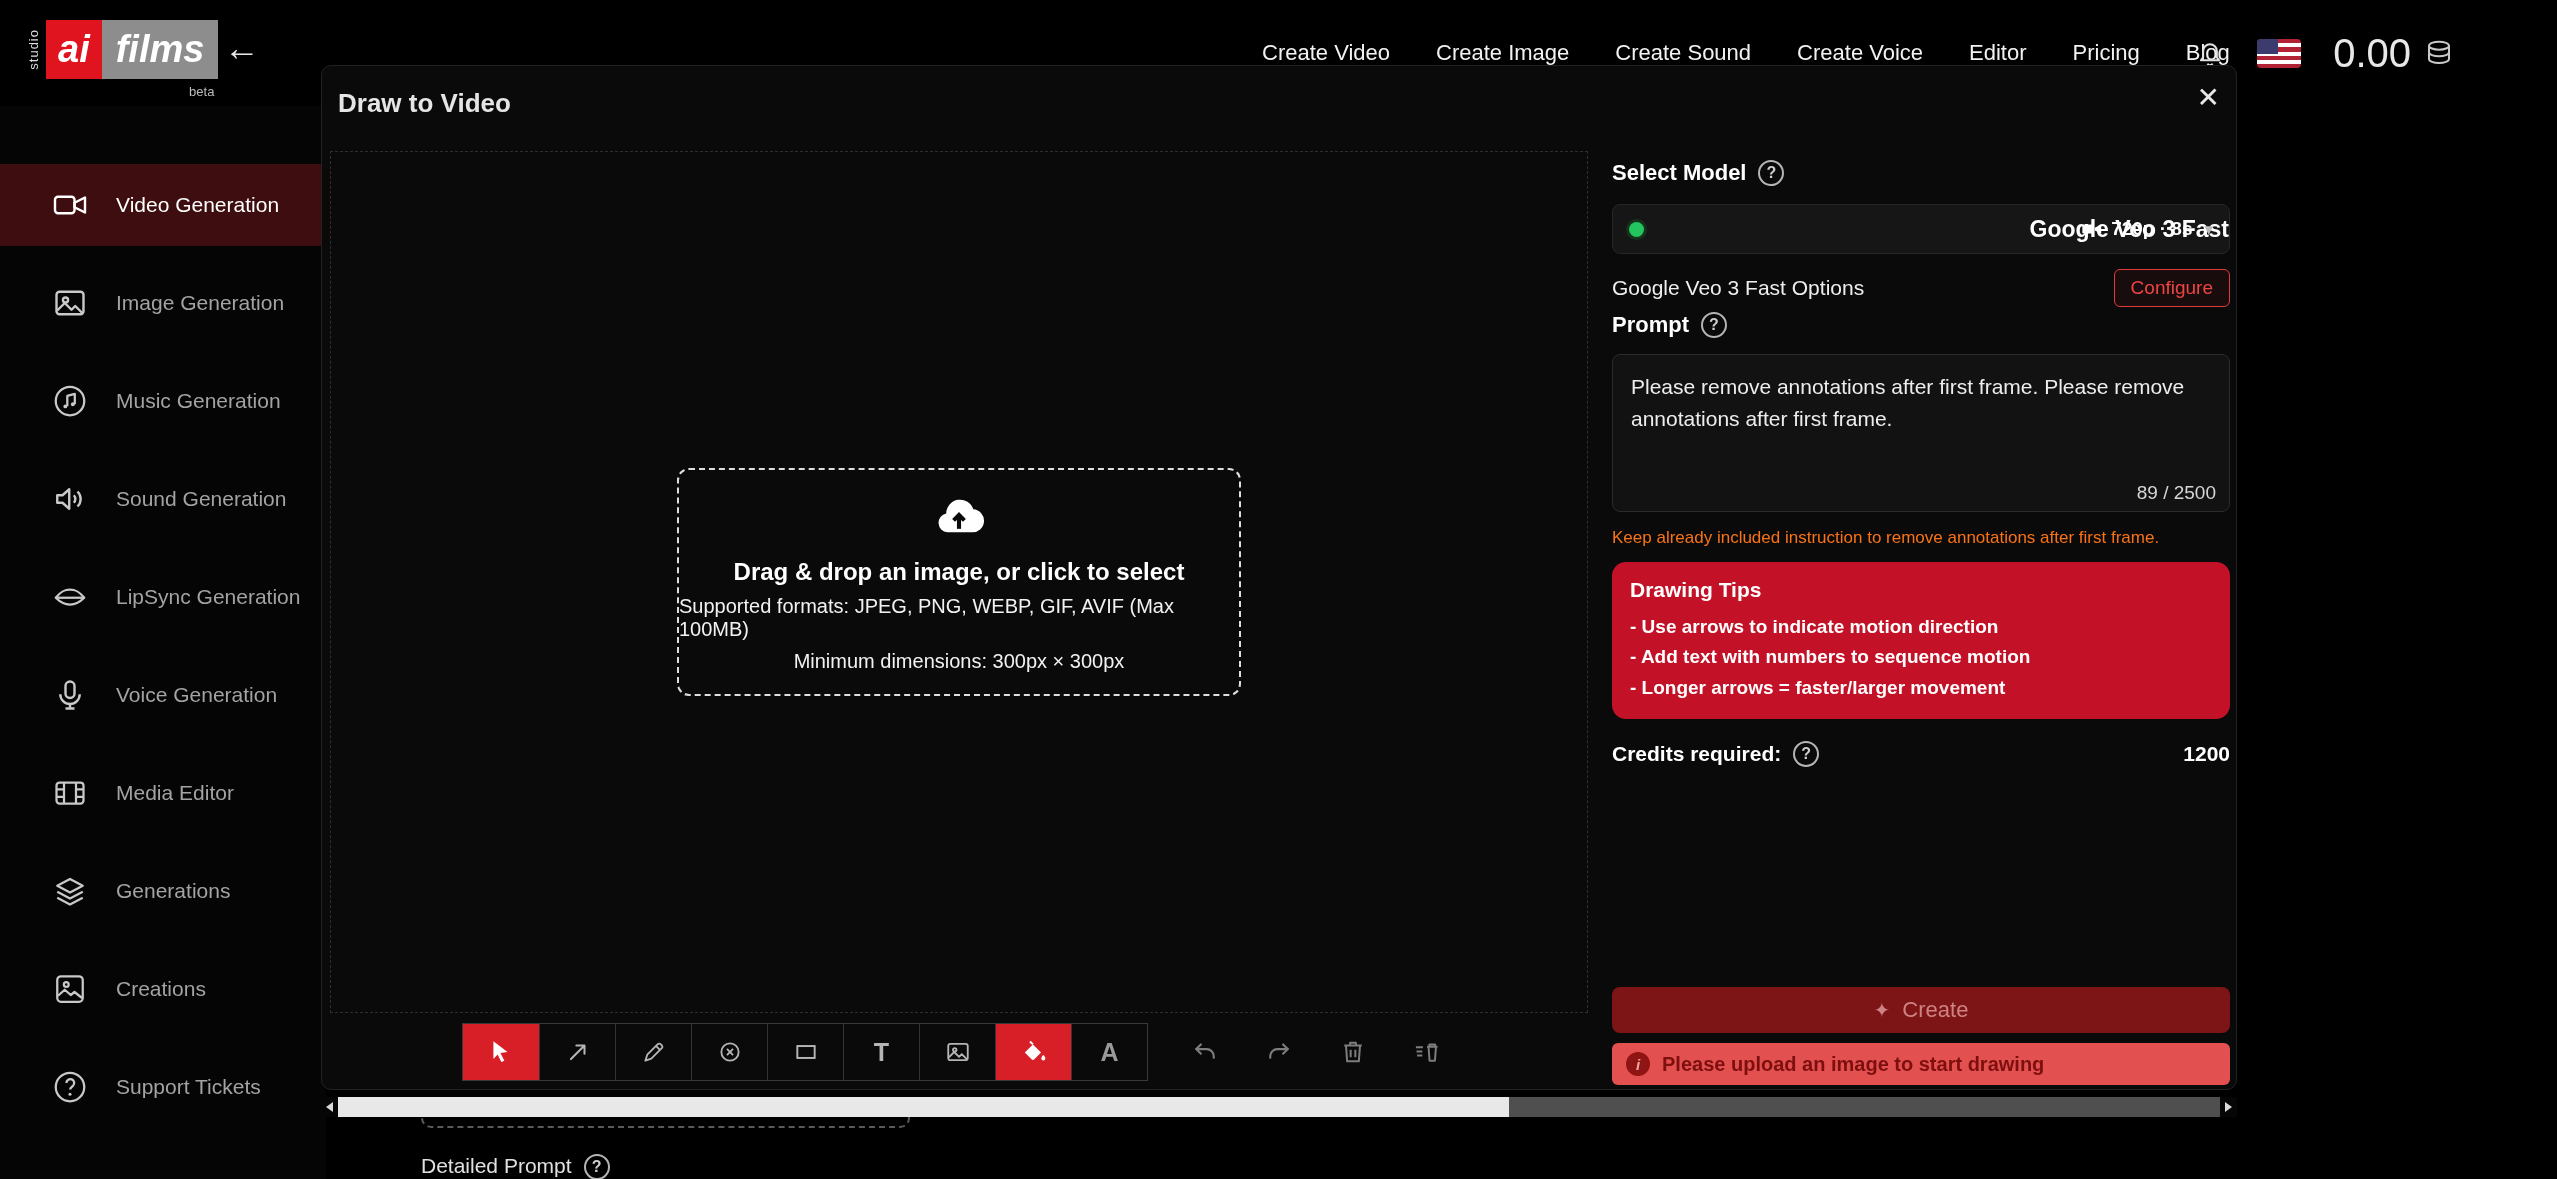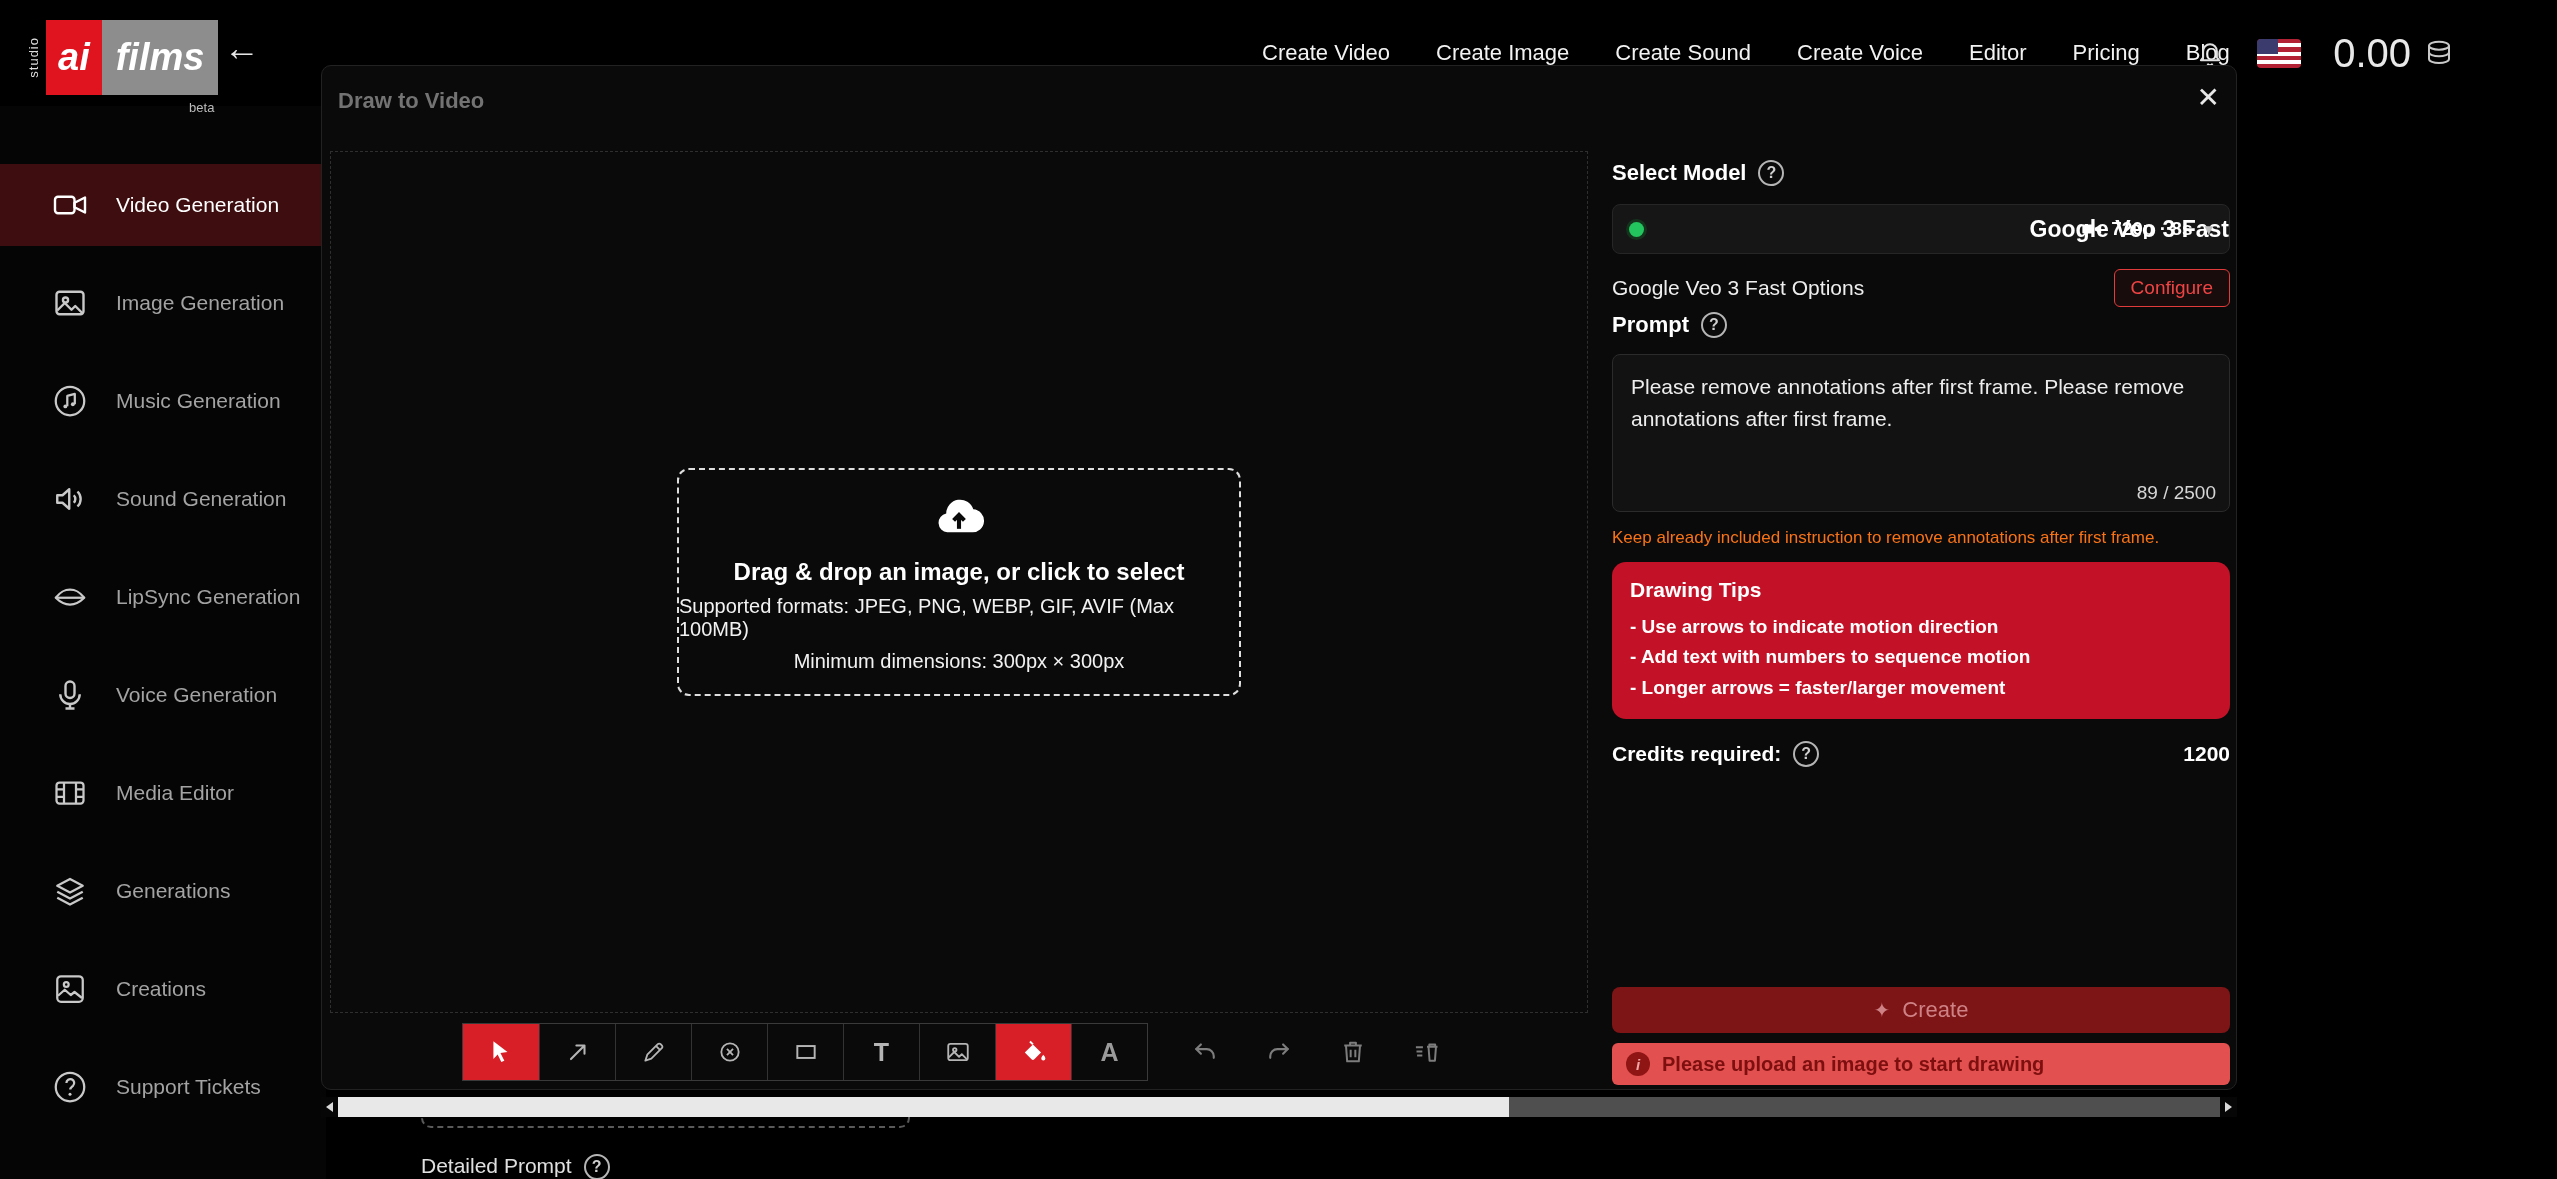--- a/index.html
+++ b/index.html
@@ -7,21 +7,21 @@
   body {
     width:2557px; height:1179px; position:relative; overflow:hidden;
     font-family:"Liberation Sans", sans-serif; color:#fff;
   }
 
   
   .topbar { position:absolute; left:0; top:0; width:2557px; height:106px; background:#000; z-index:10; }
   .logo { position:absolute; left:26px; top:20px; display:flex; align-items:stretch; cursor:pointer; }
   .logo-studio { writing-mode:vertical-rl; transform:rotate(180deg); font-size:13px; color:#ddd; letter-spacing:1px; margin-right:5px; align-self:center; }
   .logo-red { background:#e0141e; color:#fff; font-weight:700; font-style:italic; font-size:38px; padding:8px 12px; display:flex; align-items:center; }
-  .logo-gray { background:#8d8d8d; color:#fff; font-weight:700; font-style:italic; font-size:38px; padding:16px 14px; display:flex; align-items:center; position:relative; }
+  .logo-gray { background:#8d8d8d; color:#fff; font-weight:700; font-style:italic; font-size:38px; padding:8px 14px; display:flex; align-items:center; position:relative; }
   .logo-beta { position:absolute; right:4px; bottom:-20px; font-size:13px; color:#bbb; font-style:normal; font-weight:400; }
   .back-arrow { position:absolute; left:224px; top:30px; font-size:36px; color:#e5e5e5; cursor:pointer; line-height:1; }
   .topnav { position:absolute; left:1262px; top:0; height:106px; display:flex; align-items:center; gap:46px; }
   .topnav a { color:#f2f2f2; font-size:22px; text-decoration:none; cursor:pointer; white-space:nowrap; }
   .topbar-right { position:absolute; right:102px; top:0; height:106px; display:flex; align-items:center; gap:32px; }
   .bell { color:#e0e0e0; cursor:pointer; display:flex; }
   .flag { width:44px; height:29px; border-radius:4px; position:relative; overflow:hidden; cursor:pointer;
           background:repeating-linear-gradient(180deg,#b22234 0 4.2px,#fff 4.2px 8.4px); }
   .flag::before { content:""; position:absolute; left:0; top:0; width:21px; height:15px; background:#3c3b6e; }
   .balance { display:flex; align-items:center; gap:12px; cursor:pointer; }
@@ -33,21 +33,21 @@
   .side-item { height:82px; margin:0 0 16px 0; display:flex; align-items:center; padding-left:52px; gap:28px; cursor:pointer; color:#c9c9c9; }
   .side-item .side-label { font-size:21px; color:#a3a3a3; white-space:nowrap; }
   .side-item.active { background:#3d0d0f; }
   .side-item.active .side-label { color:#fff; }
   .side-item.active { color:#fff; }
   .side-icon { display:flex; }
 
   
   .modal { position:absolute; left:321px; top:65px; width:1916px; height:1025px; background:#0a0a0a;
            border:1px solid #222; border-radius:10px; z-index:20; }
-  .modal-title { position:absolute; left:16px; top:22px; font-size:22px; font-weight:700; color:#737373; }
+  .modal-title { position:absolute; left:16px; top:22px; font-size:26px; font-weight:700; color:#e5e5e5; }
   .modal-close { position:absolute; right:16px; top:18px; font-size:28px; color:#e8e8e8; cursor:pointer; line-height:1; }
 
   .canvas { position:absolute; left:8px; top:85px; width:1258px; height:862px; border:1px dashed #2f2f2f;
             display:flex; align-items:center; justify-content:center; }
   .dropzone { width:564px; height:228px; border:2px dashed #dedede; border-radius:12px; cursor:pointer;
               display:flex; flex-direction:column; align-items:center; justify-content:center; }
   .dz-title { font-size:24px; font-weight:700; margin-top:14px; }
   .dz-sub { font-size:20px; color:#f2f2f2; margin-top:9px; }
 
   

